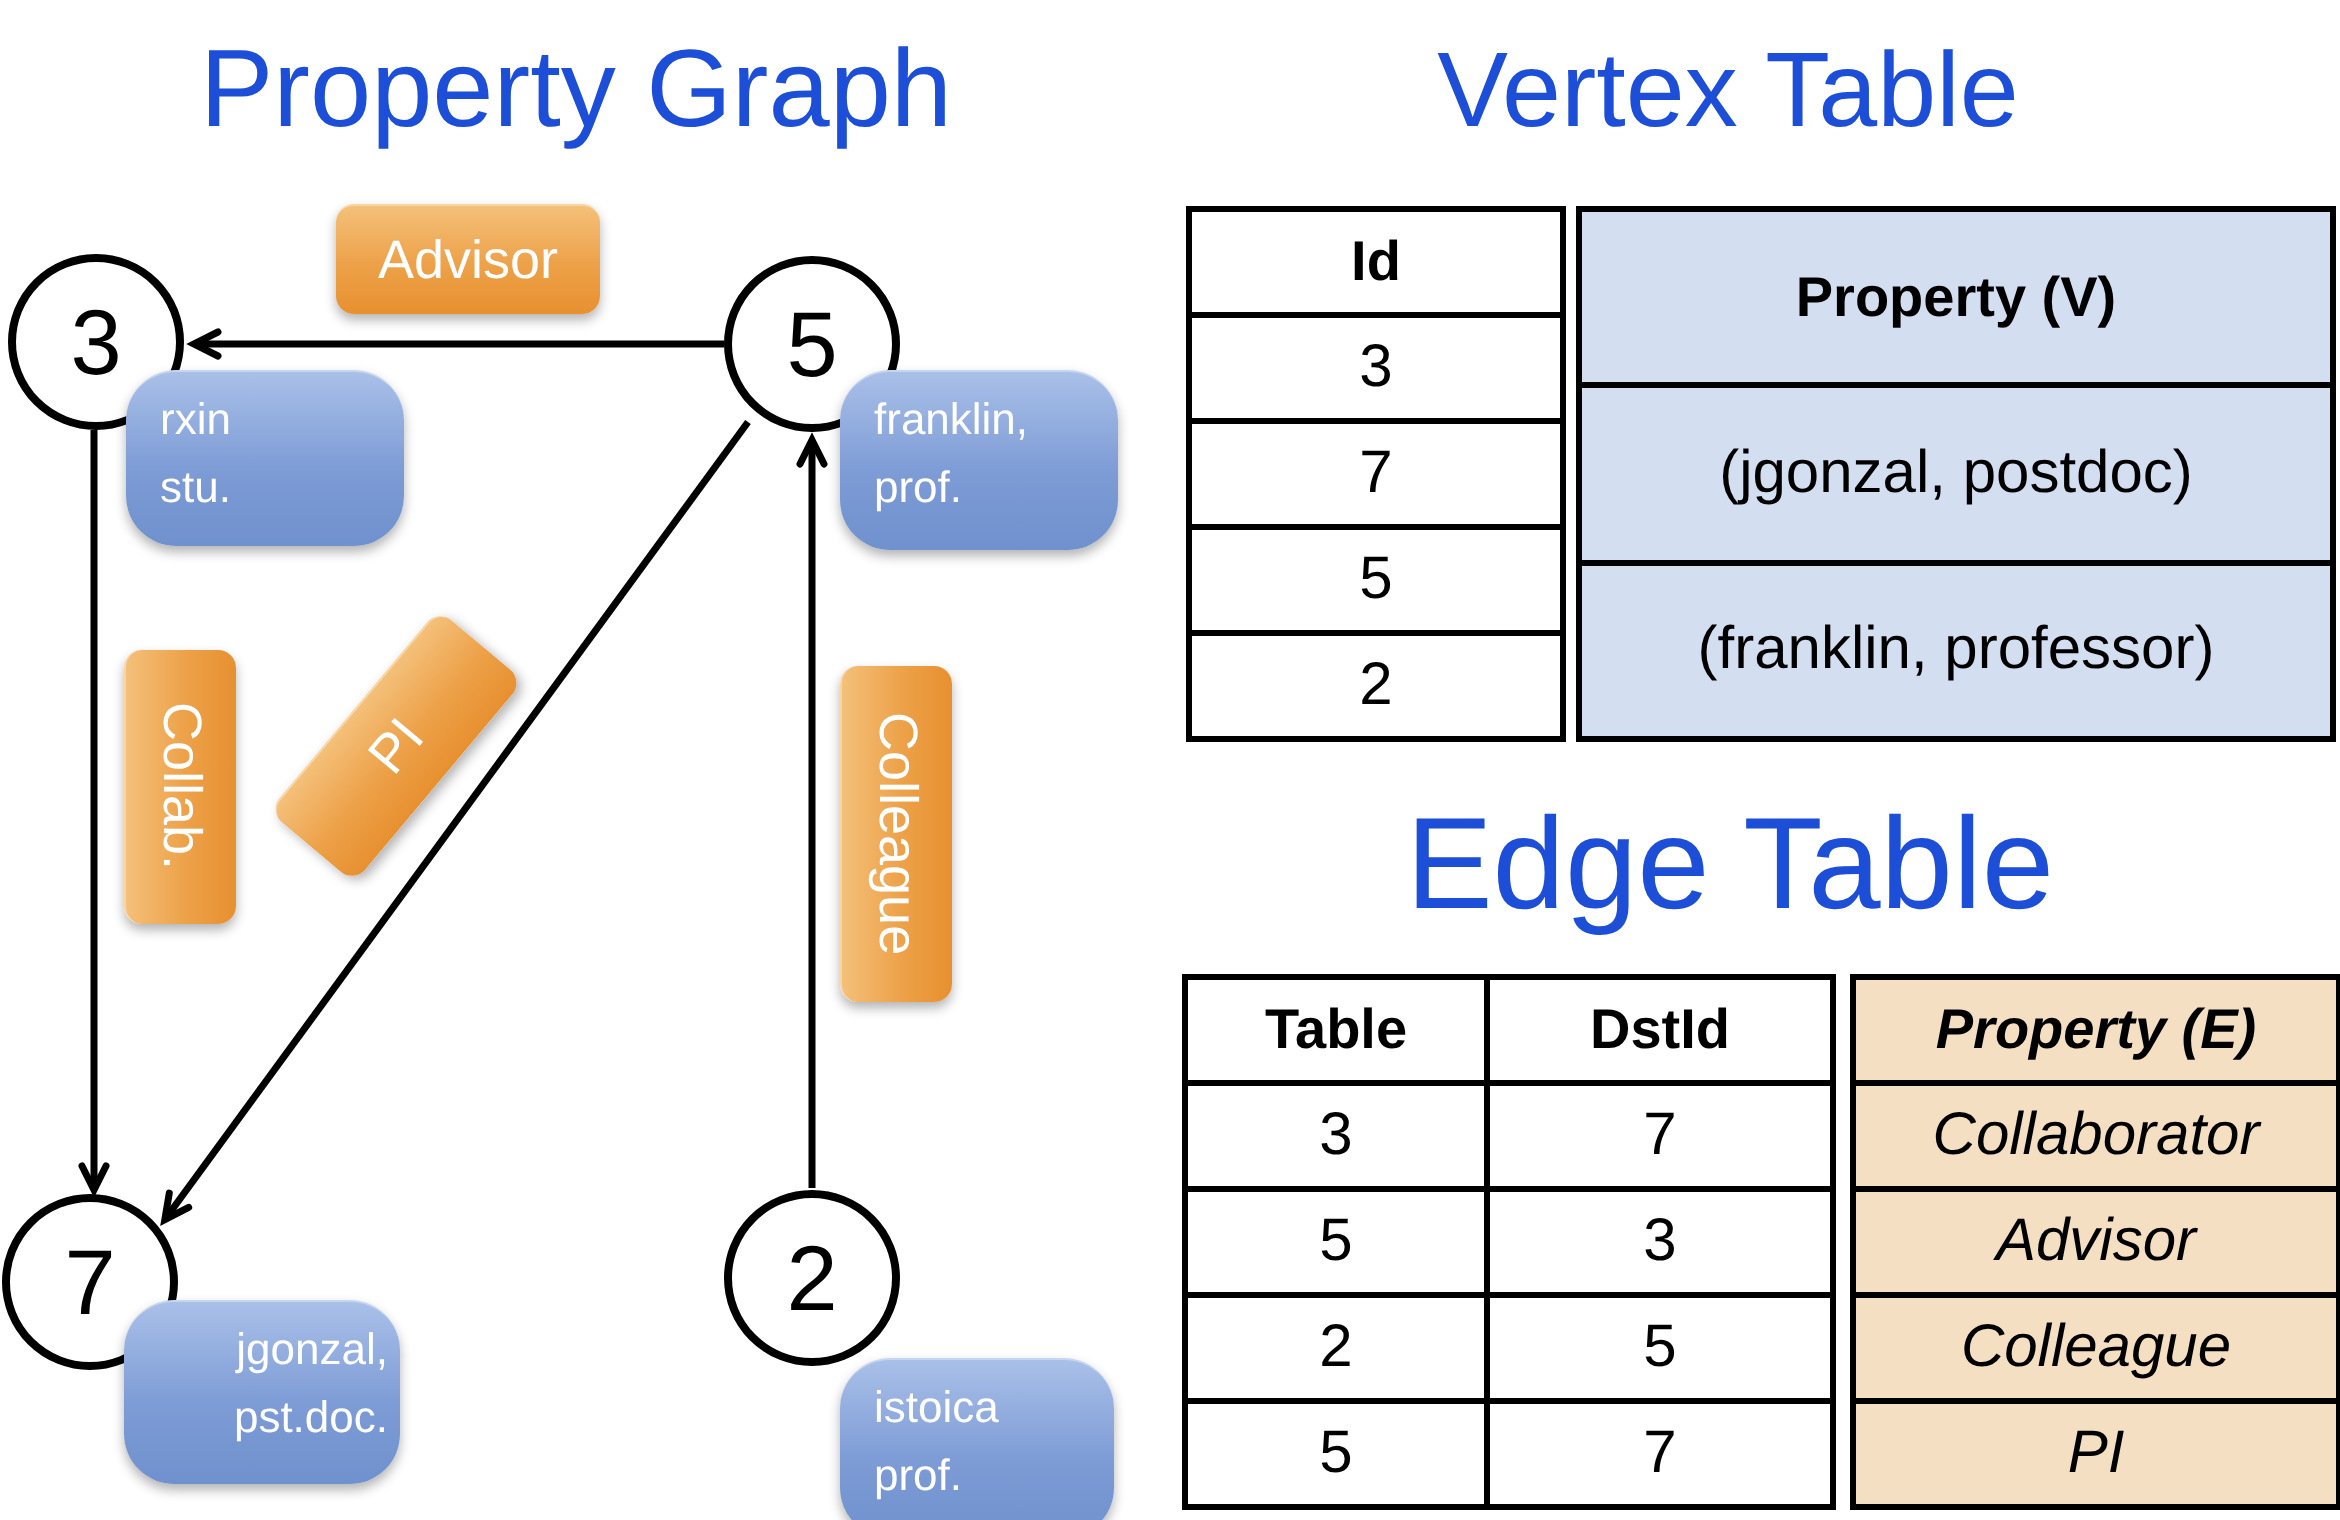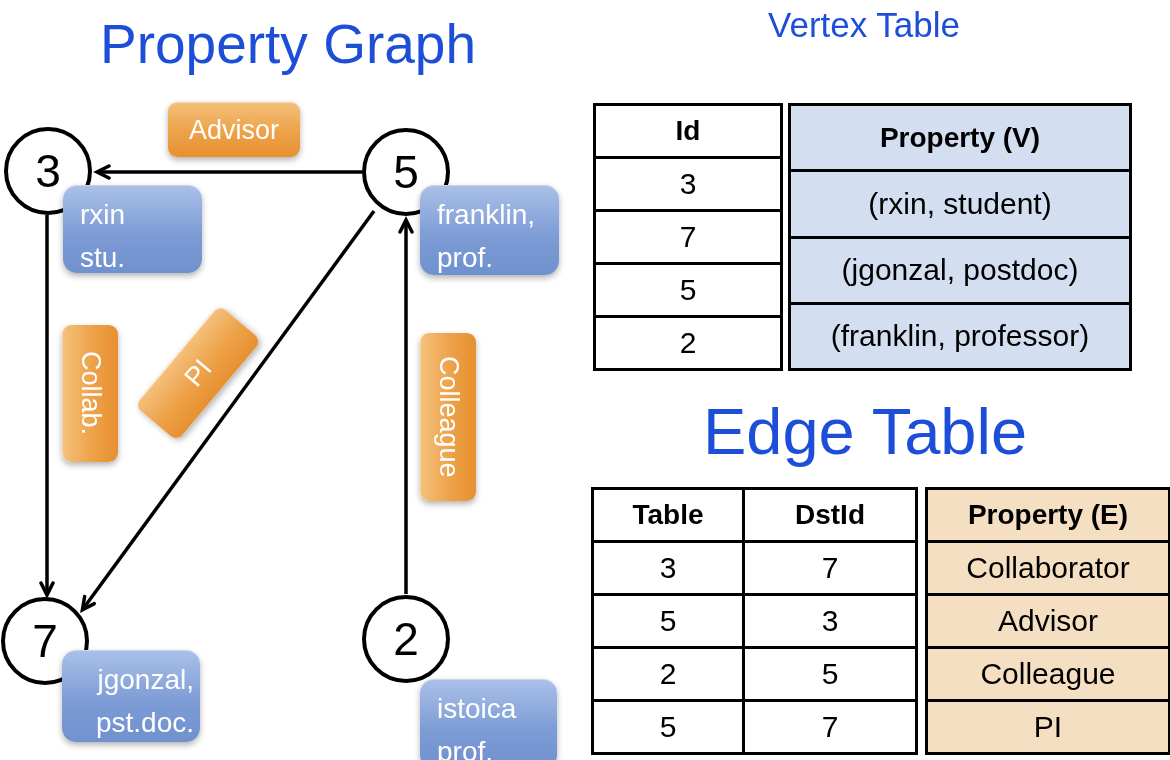--- a/index.html
+++ b/index.html
@@ -5,39 +5,39 @@
   html,body { margin:0; padding:0; background:#ffffff; }
   .canvas {
     position:relative; width:1170px; height:760px; background:#ffffff;
     font-family:"Liberation Sans", sans-serif; overflow:hidden; color:#000;
   }
   .title {
     position:absolute; transform:translateX(-50%); white-space:nowrap;
     font-weight:300; line-height:1.05; color:#1d4ed8;
   }
   #title-graph  { left:288px; top:16px; font-size:55px; }
-  #title-vertex { left:864px; top:7px; font-size:35px; }
+  #title-vertex { left:864px; top:18px; font-size:53px; }
   #title-edge   { left:865px; top:398px; font-size:65px; }
 
   
   #edges-svg { position:absolute; left:0; top:0; z-index:1; }
   .node {
     position:absolute; width:80px; height:80px; border:4px solid #000;
     border-radius:50%; background:#fff; z-index:2;
     display:flex; align-items:center; justify-content:center;
     font-size:46px; font-weight:300;
   }
   #node-3 { left:4px;   top:127px; }
   #node-5 { left:362px; top:128px; }
   #node-7 { left:1px;   top:597px; }
   #node-2 { left:362px; top:595px; }
 
   .vprop {
     position:absolute; z-index:3; box-sizing:border-box;
-    border-radius:14px; color:#fff; font-size:28px; line-height:1.55;
+    border-radius:25px; color:#fff; font-size:22px; line-height:1.55;
     padding:7px 6px 0 17px;
     background:linear-gradient(180deg,#a9c0e8 0%,#7e9cd6 55%,#6f91cd 100%);
     box-shadow:0 3px 6px rgba(0,0,0,0.30);
     border-top:1px solid #c6d5f0;
   }
   #vprop-3 { left:63px;  top:185px; width:139px; height:88px; }
   #vprop-5 { left:420px; top:185px; width:139px; height:90px; }
   #vprop-7 { left:62px;  top:650px; width:138px; height:92px;text-align:right; }
   #vprop-2 { left:420px; top:652px; width:137px; height:90px;margin-top:27px; }
 
@@ -63,23 +63,23 @@
   .tbl-wrap { position:absolute; display:flex; }
   #vertex-tables { left:593px; top:103px; gap:5px; }
   #edge-tables   { left:591px; top:487px; gap:7px; }
   table { border-collapse:collapse; table-layout:fixed; }
   td {
     border:3px solid #000; text-align:center; vertical-align:middle;
     height:50px; font-size:30px; padding:0 4px; overflow:hidden; white-space:nowrap;
   }
   td.hdr { font-weight:bold; font-size:28px;margin-left:16px; }
   #vertex-id-table   { width:190px; background:#ffffff; }
-  #vertex-prop-table { width:344px; background:#d3def1; }
+  #vertex-prop-table { width:380px; background:#d3def1; }
   #edge-src-table    { width:324px; background:#ffffff; }
-  #edge-prop-table   { width:246px; background:#f5dfc2; }
+  #edge-prop-table   { width:246px; background:#f5dfc2;font-style:italic; }
   #edge-src-table col.c-src { width:151px; }
   #edge-src-table col.c-dst { width:173px; }
 </style>
 </head>
 <body>
 
 <div class="canvas">
 
   <div class="title" id="title-graph">Property Graph</div>
   <div class="title" id="title-vertex">Vertex Table</div>
@@ -151,23 +151,20 @@
             <td>2</td>
           </tr>
     </tbody>
       </table>
     <table id="vertex-prop-table">
       <tbody>
           <tr>
             <td class="hdr">Property (V)</td>
           </tr>
       <tr>
-            <td>(rxin, student)</td>
-          </tr>
-      <tr>
             <td>(jgonzal, postdoc)</td>
           </tr>
       <tr>
             <td>(franklin, professor)</td>
           </tr>
     </tbody>
       </table>
   </div>
 
   <div class="tbl-wrap" id="edge-tables">

